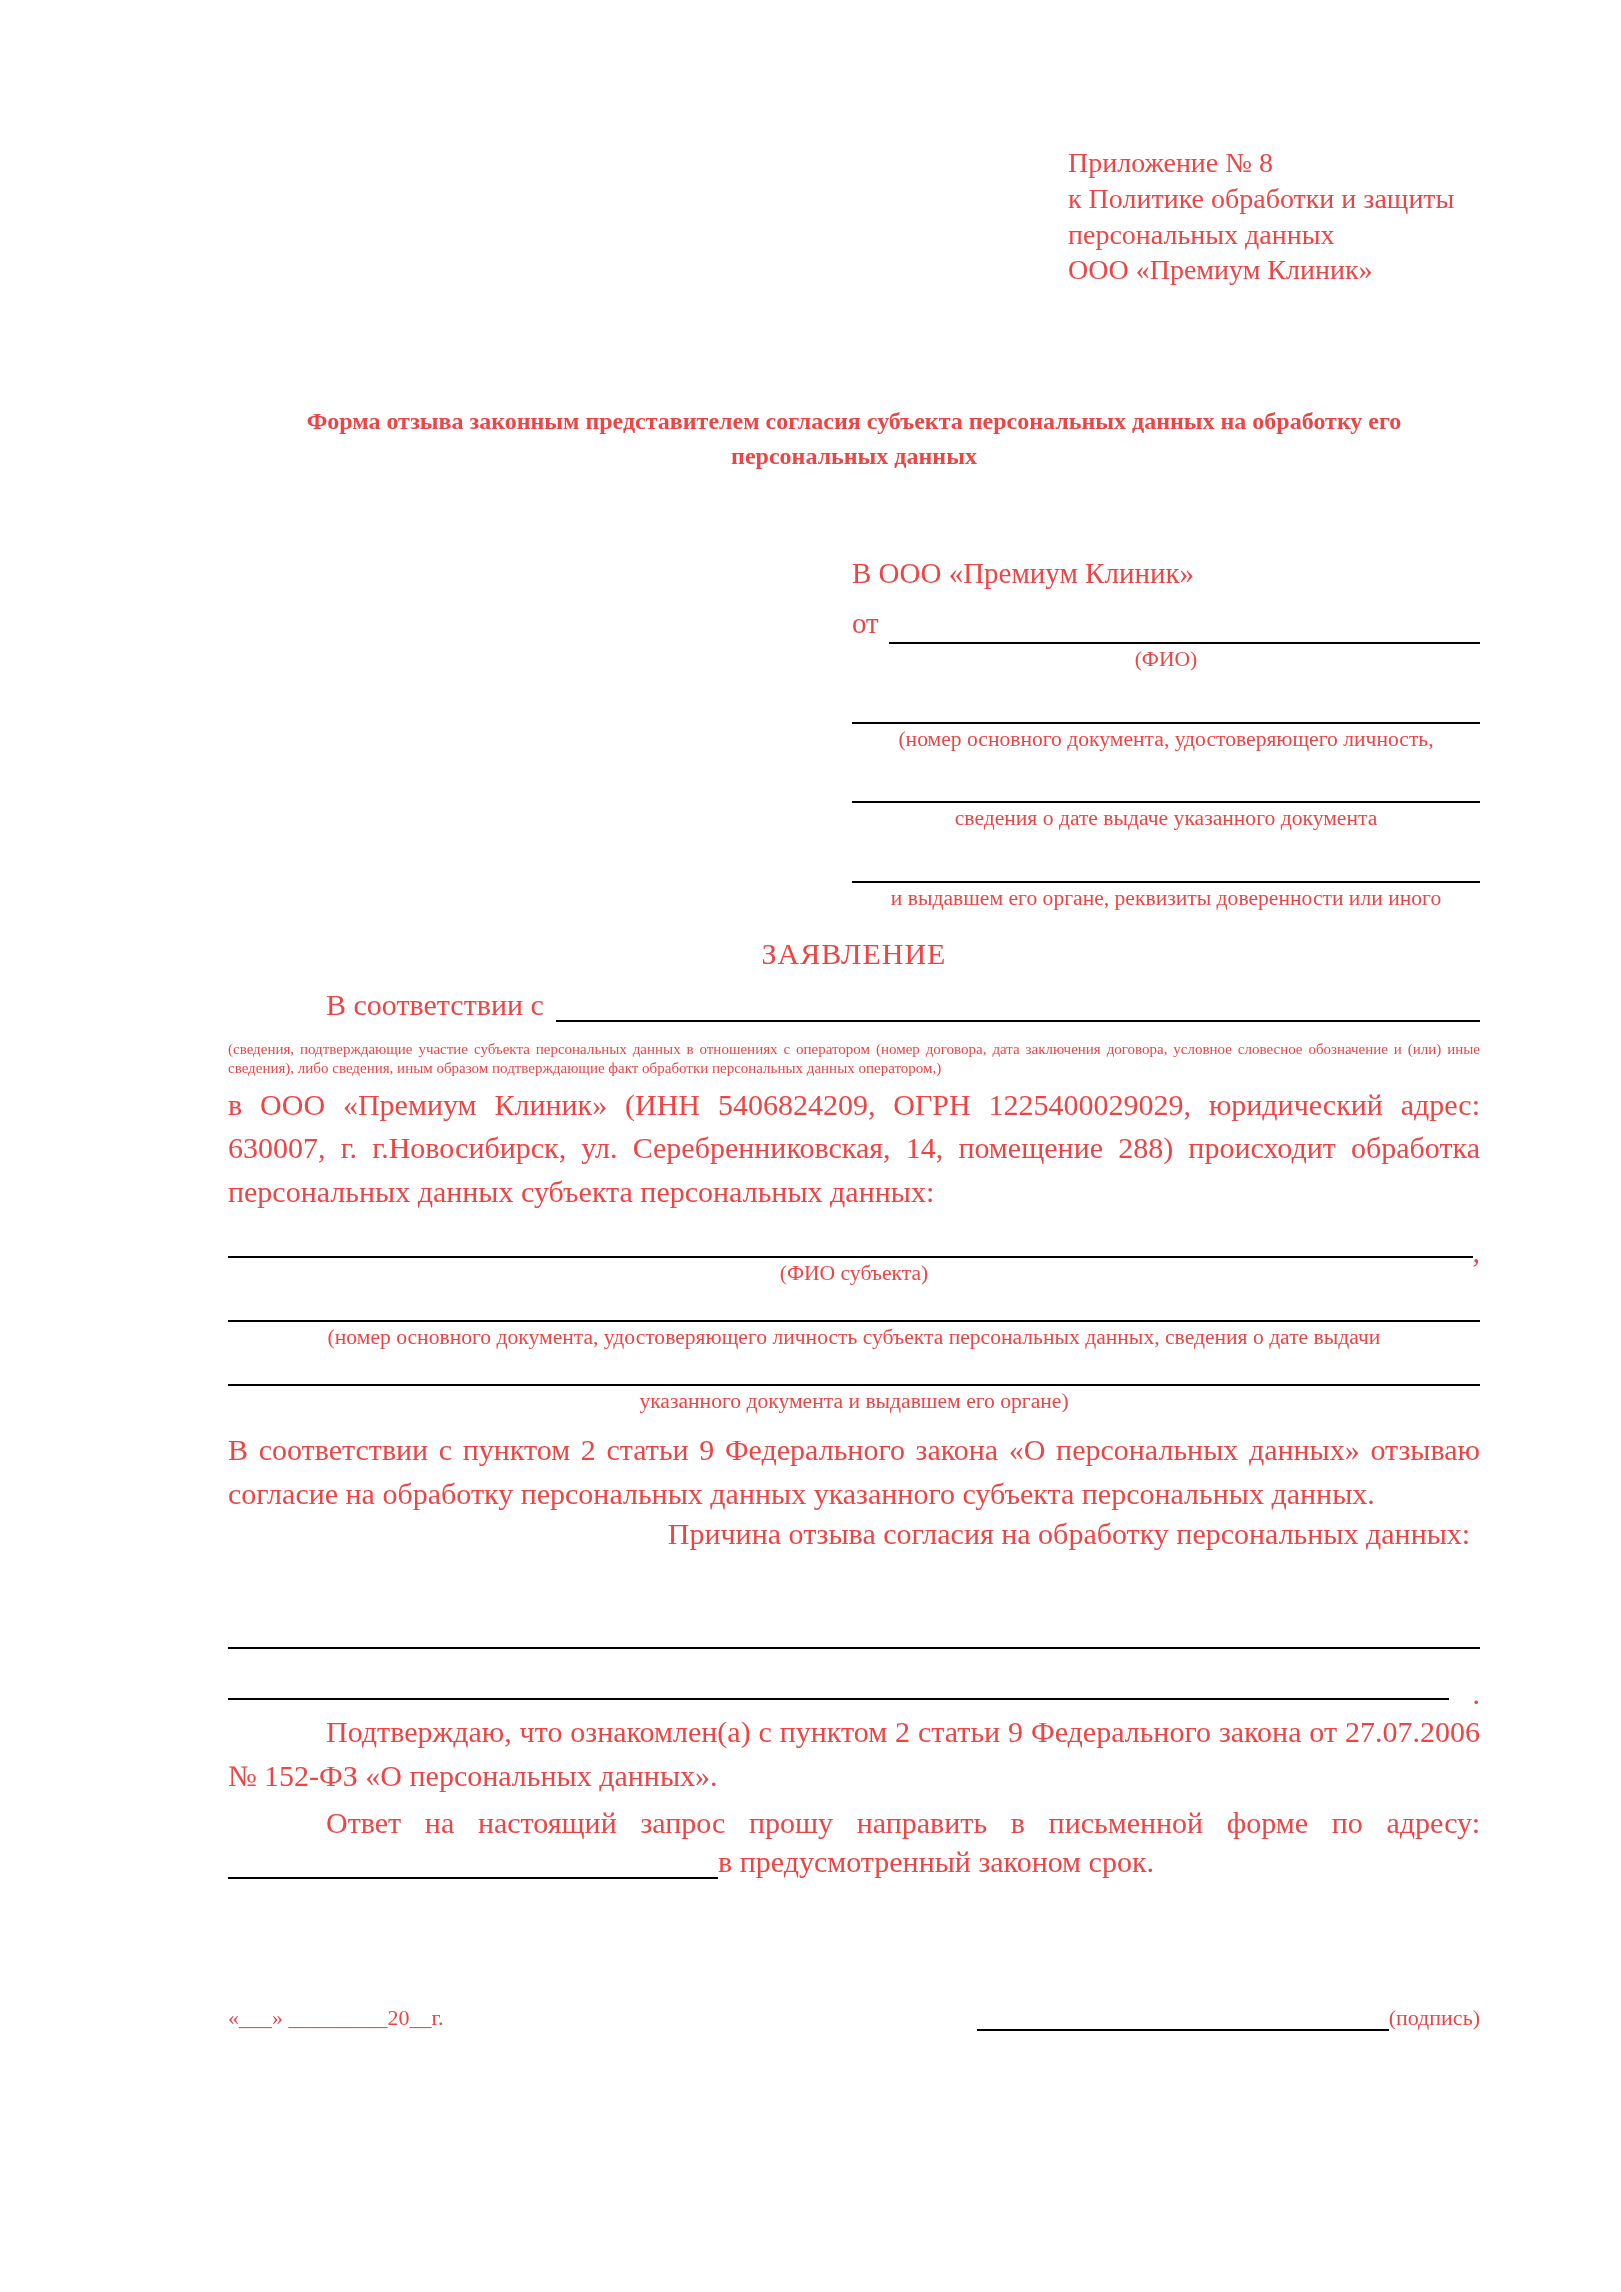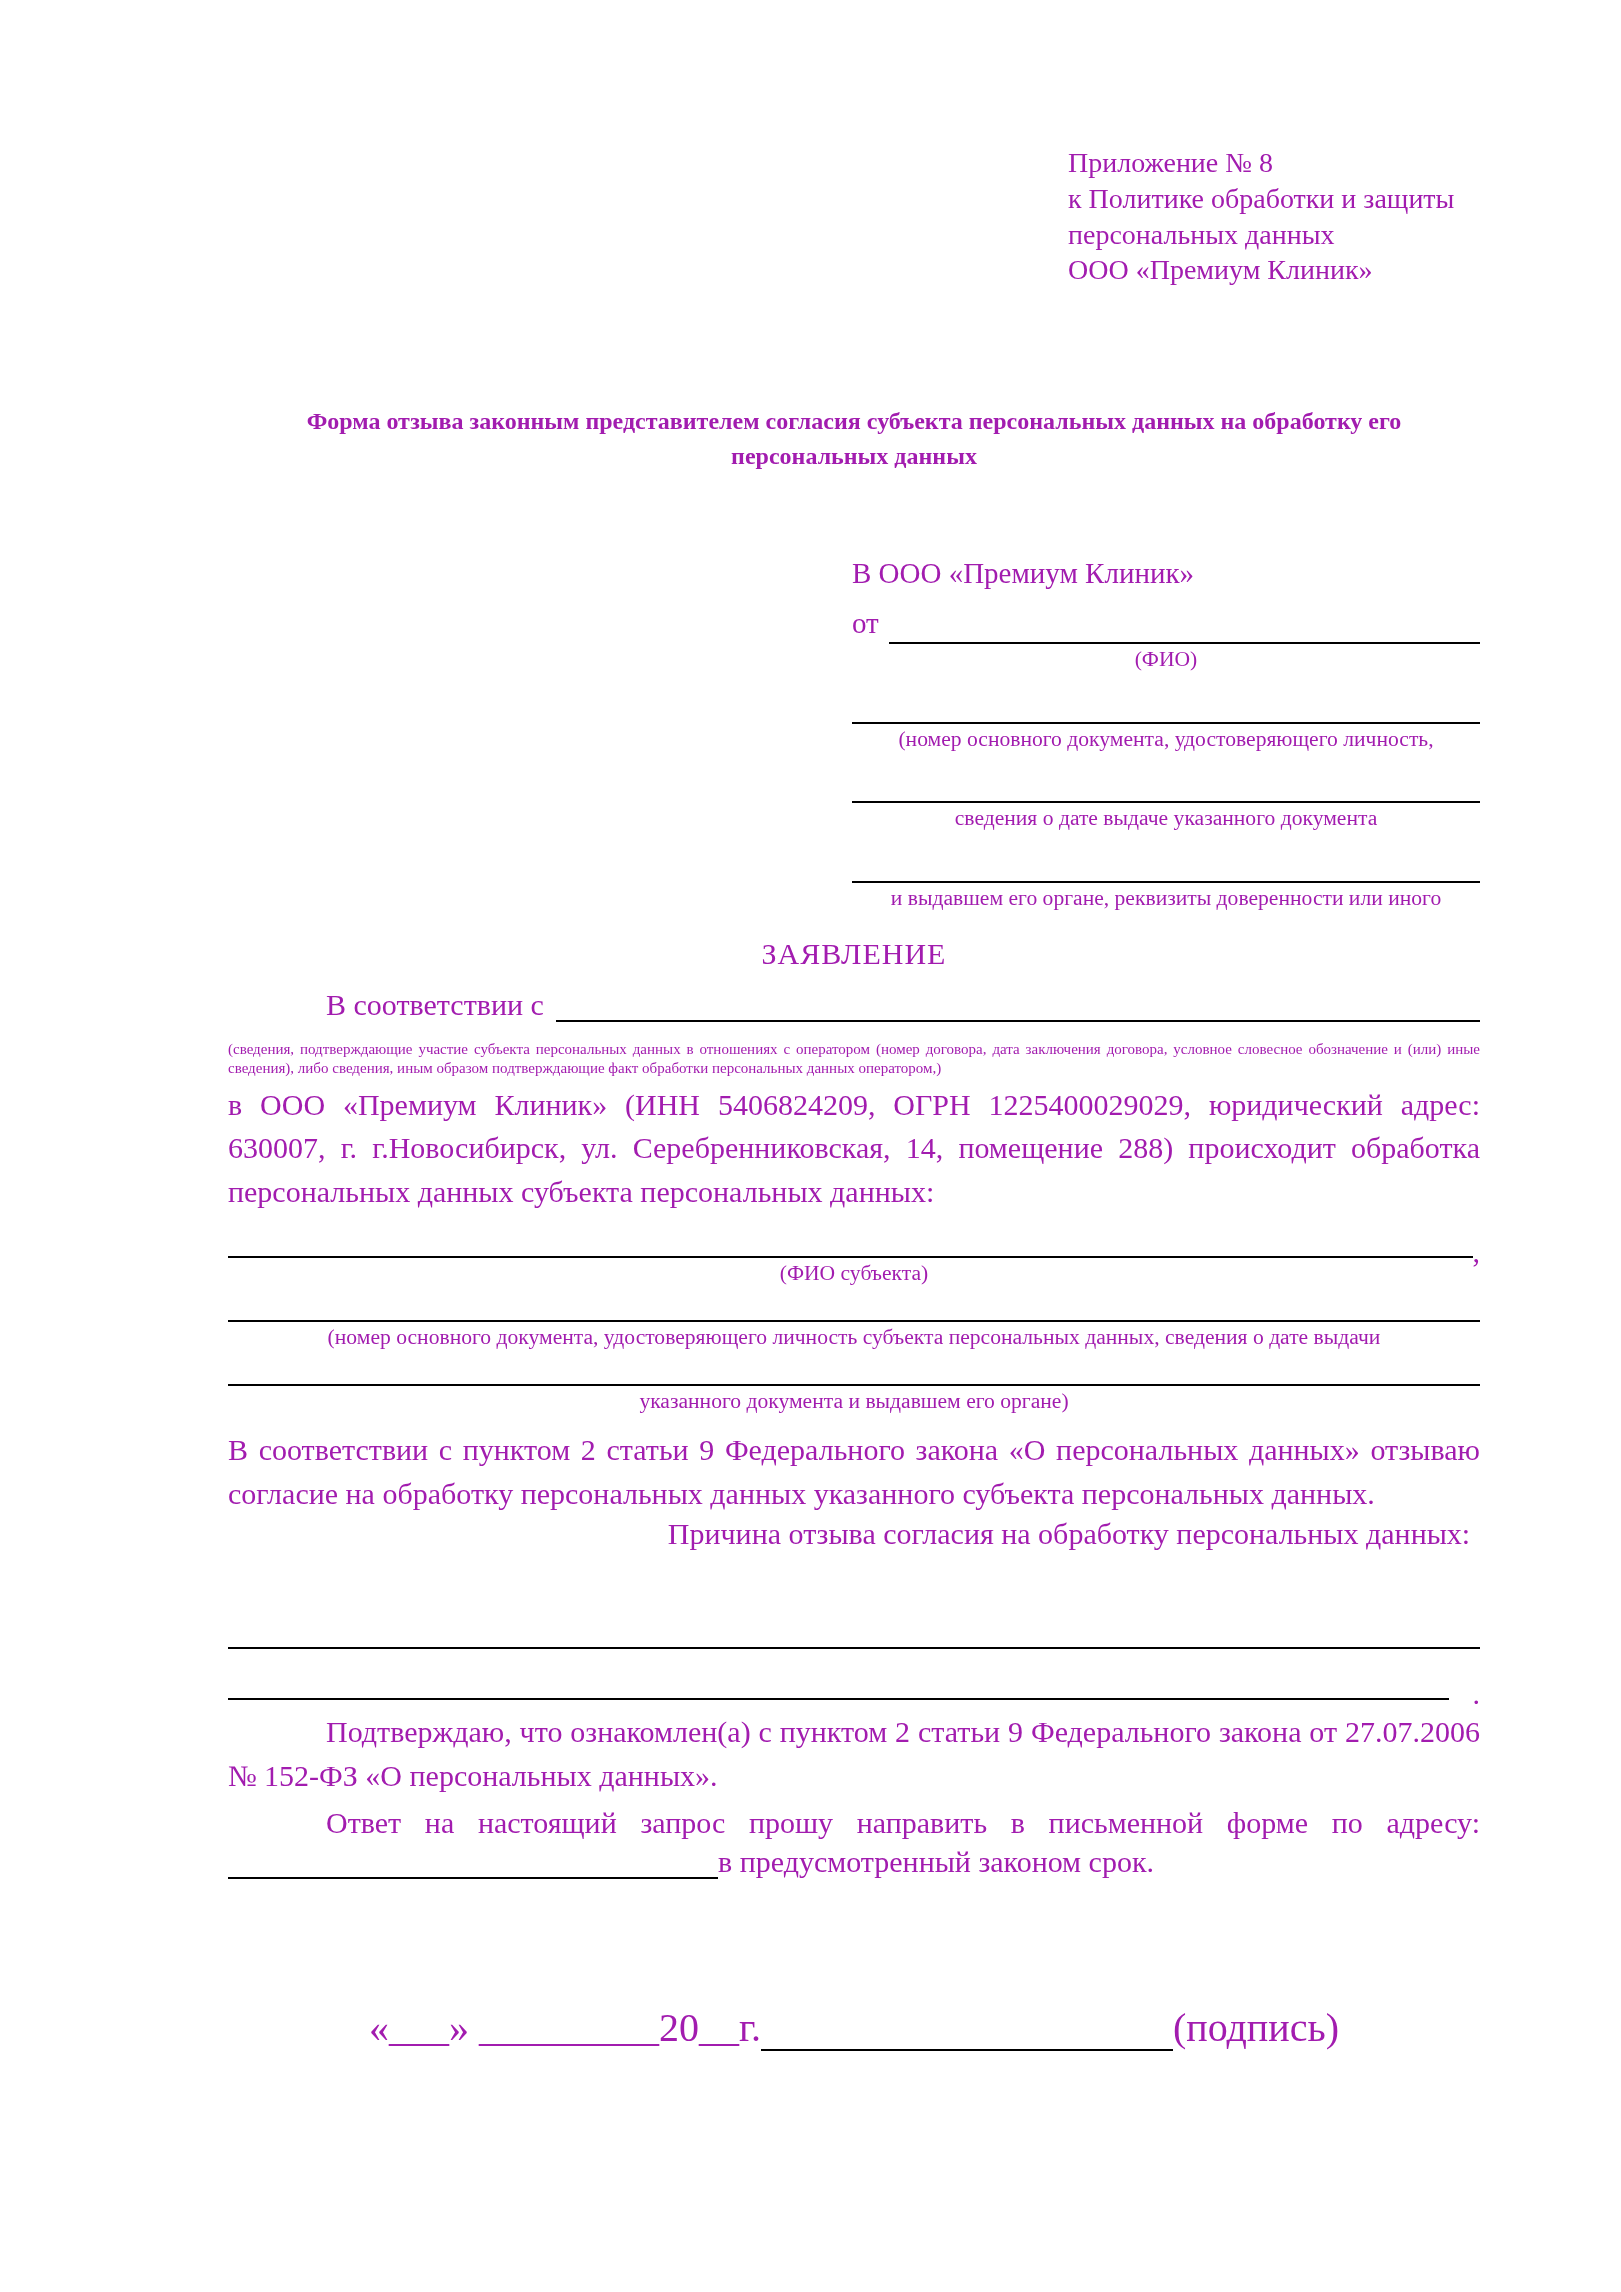--- a/index.html
+++ b/index.html
@@ -2,21 +2,21 @@
 <html lang="ru"><head>
 <meta charset="utf-8">
 <style>
   html, body { margin: 0; padding: 0; background: #888; }
   .page {
     position: relative;
     width: 1621px;
     height: 2293px;
     margin: 0 auto;
     background: #ffffff;
-    color: #a21caf;
+    color: #ef4444;
     font-family: "Liberation Serif", "DejaVu Serif", serif;
     box-sizing: border-box;
     padding: 145px 141px 0 228px;
     overflow: hidden;
   }
   .content { width: 100%; }
 
   
   .header-note {
     margin-left: 840px;
@@ -99,24 +99,24 @@
     text-align: justify;
     text-align-last: justify;
     margin-top: 3.9px;
   }
   .reply-line-2 { display: flex; align-items: flex-end; font-size: 30px; }
   .reply-line-2 .rule { border-bottom: 2.9px solid #000; width: 490px; height: 1.1em; flex: 0 0 auto; }
   .reply-line-2 .suffix { flex: 0 0 auto; }
 
   .footer-row {
     display: flex;
-    justify-content: center;
+    justify-content: space-between;
     align-items: flex-end;
     margin-top: 125px;
-    font-size: 40px;
+    font-size: 22px;
   }
   .sig-group { display: flex; align-items: flex-end; }
   .sig-group .rule { border-bottom: 2.9px solid #000; width: 412px; height: 1.1em; }
 </style>
 </head>
 <body>
 
 <div class="page">
   <div class="content">
 

